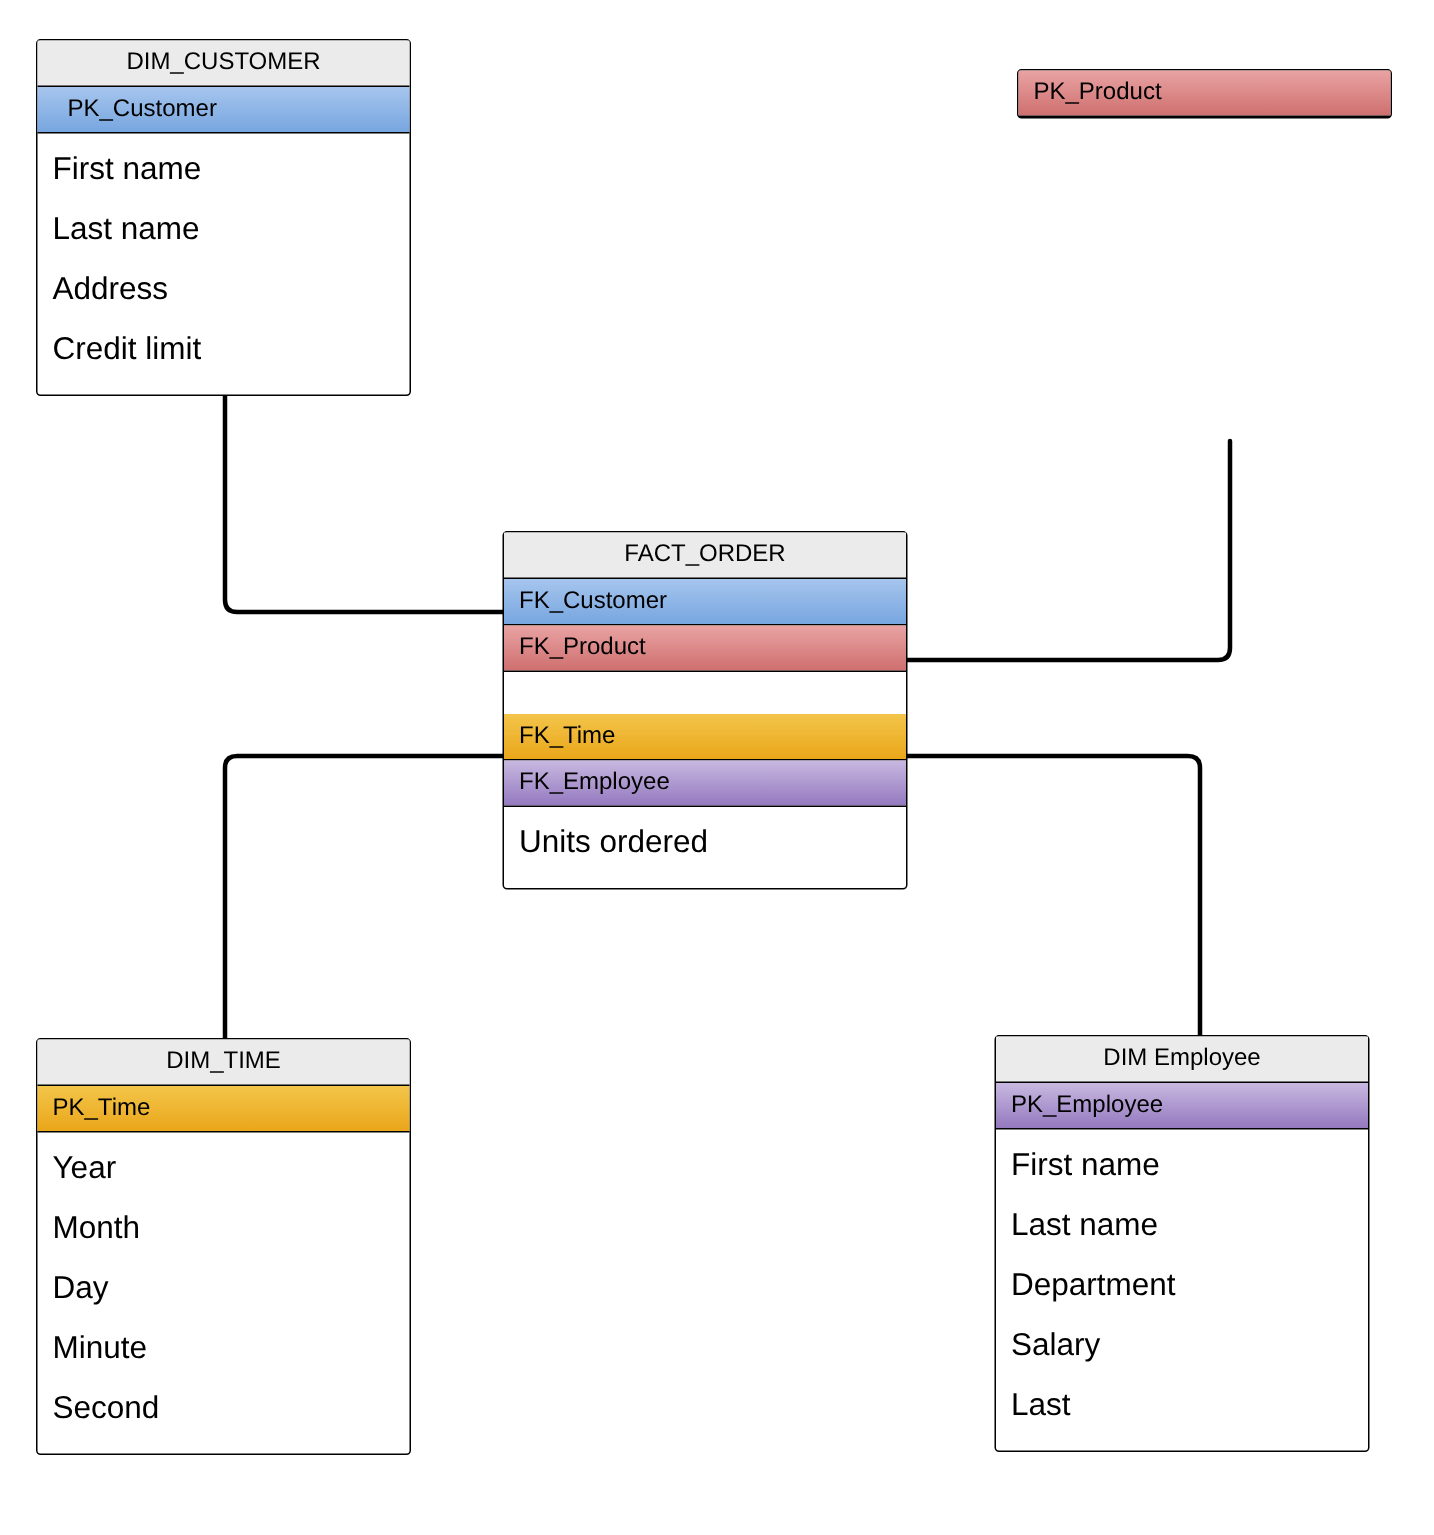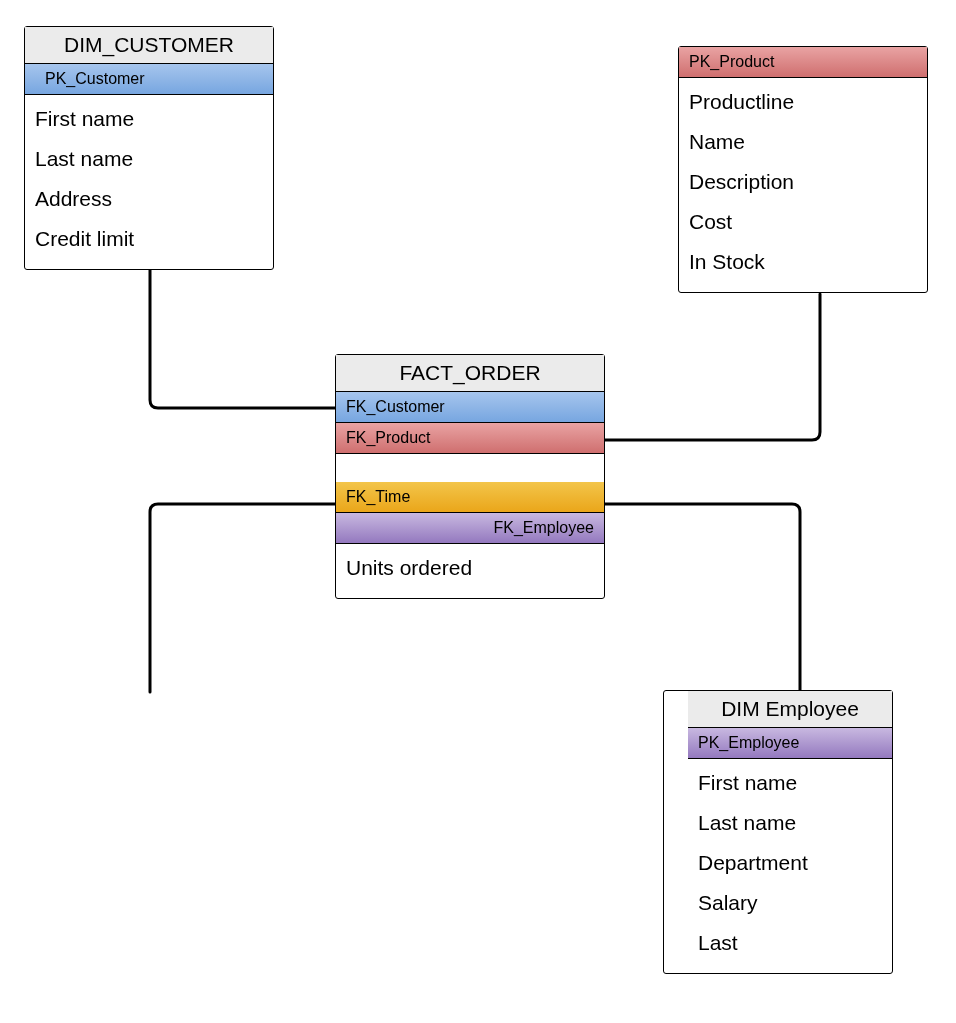--- a/index.html
+++ b/index.html
@@ -28,28 +28,28 @@
   .entity {
     position: absolute;
     background: #ffffff;
     border: 1.5px solid #000;
     border-radius: 3px;
   }
   .entity.customer { left: 24px;  top: 26px;  width: 250px; }
   .entity.product  { left: 678px; top: 46px;  width: 250px; }
   .entity.fact     { left: 335px; top: 354px; width: 270px; }
   .entity.time     { left: 24px;  top: 692px; width: 250px; }
-  .entity.employee { left: 663px; top: 690px; width: 230px; padding-left: 24px; }
+  .entity.employee { left: 663px; top: 690px; width: 250px; }
 
   .title {
     text-align: center;
     padding: 6px 4px;
     background: #ebebeb;
     border-bottom: 1.5px solid #000;
-    font-size: 21px;
+    font-size: 16px;
   }
   .row {
     padding: 6px 10px 6px 10px;
     border-bottom: 1.5px solid #000;
     font-size: 16px;
   }
   .key {
     
   }
   .attrs {
@@ -84,40 +84,44 @@
     <div class="attrs">
       <div class="attr">First name</div>
       <div class="attr">Last name</div>
       <div class="attr">Address</div>
       <div class="attr">Credit limit</div>
     </div>
   </div>
 
   <div class="entity product">
     <div class="row key" style="background: linear-gradient(#e9a3a3,#cf6f6f);">PK_Product</div>
-    <div class="attrs">
-      <div class="attr">Productline</div>
-      <div class="attr">Name</div>
-      <div class="attr">Description</div>
-      <div class="attr">Cost</div>
-      <div class="attr">In Stock</div>
-    </div>
   </div>
 
   <div class="entity fact">
     <div class="title">FACT_ORDER</div>
     <div class="row key" style="background: linear-gradient(#a6c5ed,#77a6e0);">FK_Customer</div>
     <div class="row key" style="background: linear-gradient(#e9a3a3,#cf6f6f);">FK_Product</div>
     <div class="row key" style="background: linear-gradient(#f3c54a,#eaa61a); margin-top: 28px;">FK_Time</div>
-    <div class="row key" style="background: linear-gradient(#c8b8e0,#9479bf); text-align: right;">FK_Employee</div>
+    <div class="row key" style="background: linear-gradient(#c8b8e0,#9479bf);">FK_Employee</div>
     <div class="attrs">
       <div class="attr">Units ordered</div>
     </div>
   </div>
 
+  <div class="entity time">
+    <div class="title">DIM_TIME</div>
+    <div class="row key" style="background: linear-gradient(#f3c54a,#eaa61a);">PK_Time</div>
+    <div class="attrs">
+      <div class="attr">Year</div>
+      <div class="attr">Month</div>
+      <div class="attr">Day</div>
+      <div class="attr">Minute</div>
+      <div class="attr">Second</div>
+    </div>
+  </div>
 
   <div class="entity employee">
     <div class="title">DIM Employee</div>
     <div class="row key" style="background: linear-gradient(#c8b8e0,#9479bf);">PK_Employee</div>
     <div class="attrs">
       <div class="attr">First name</div>
       <div class="attr">Last name</div>
       <div class="attr">Department</div>
       <div class="attr">Salary</div>
       <div class="attr">Last</div>

